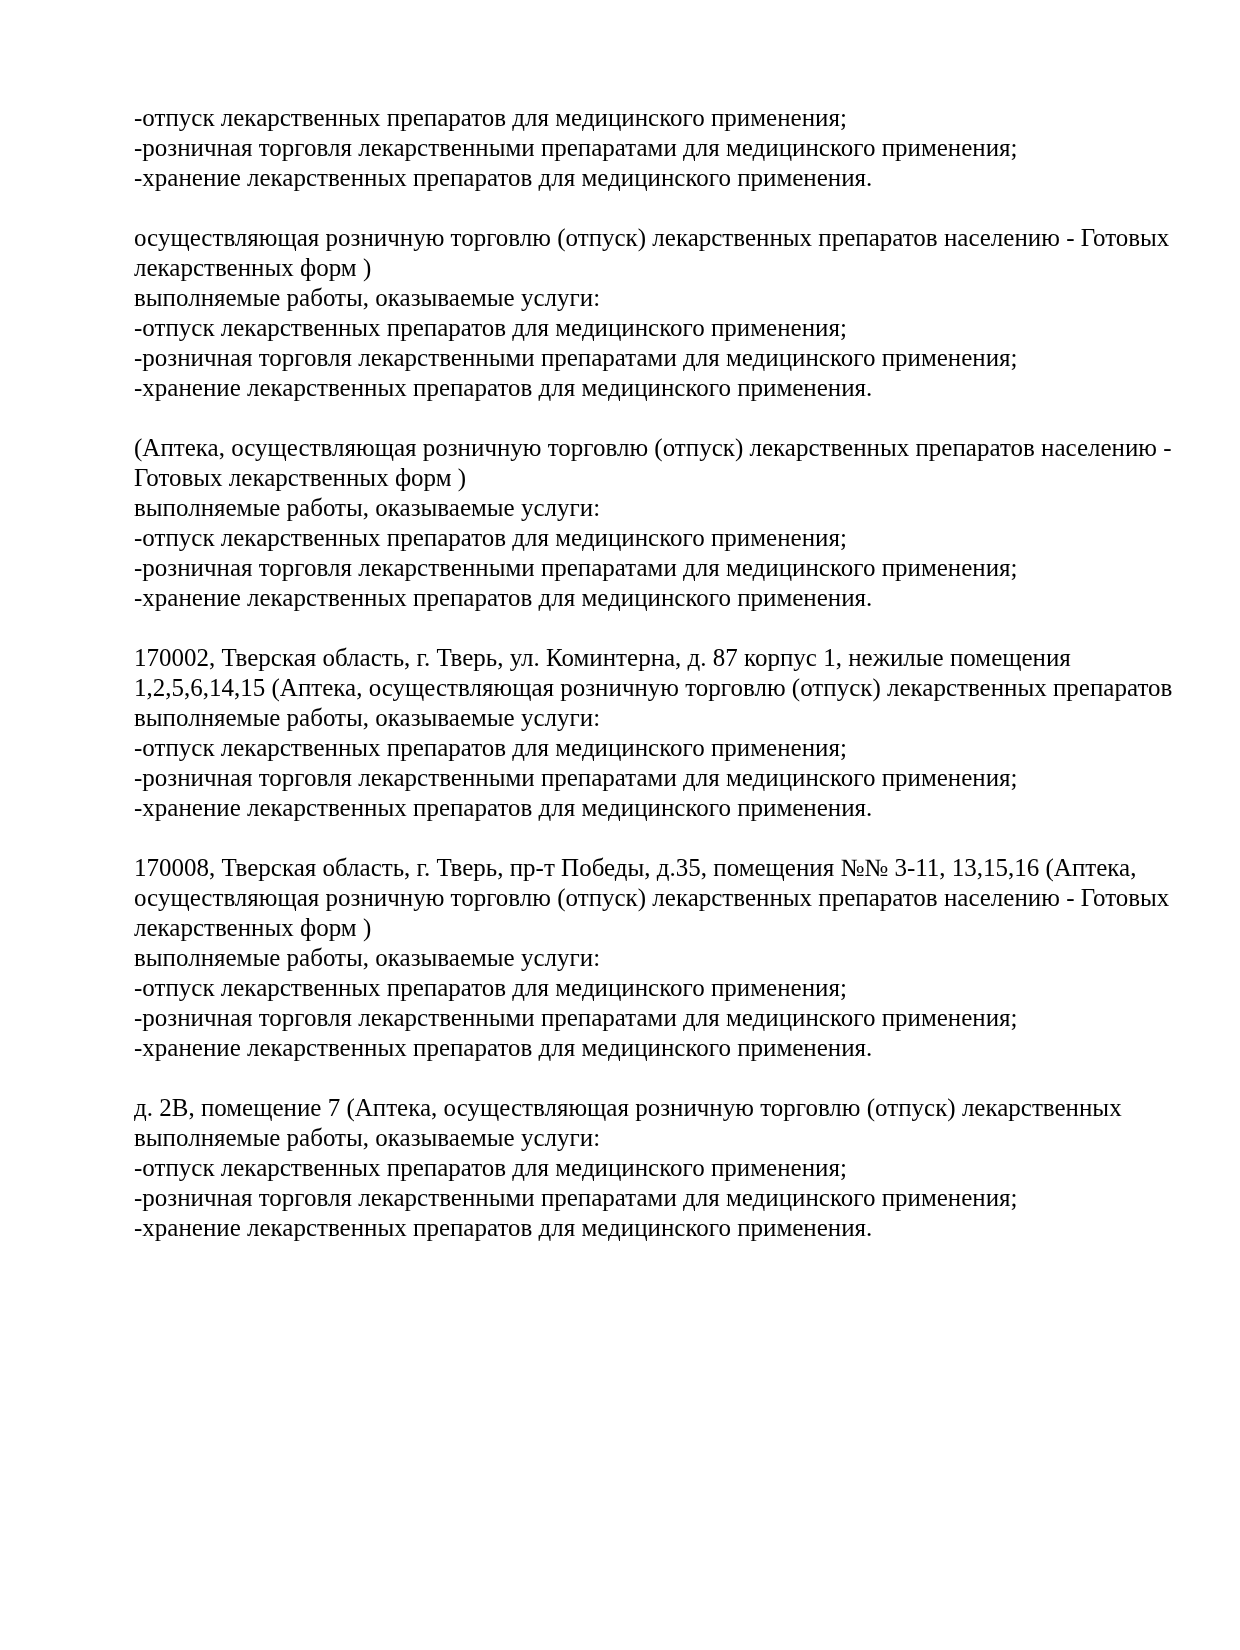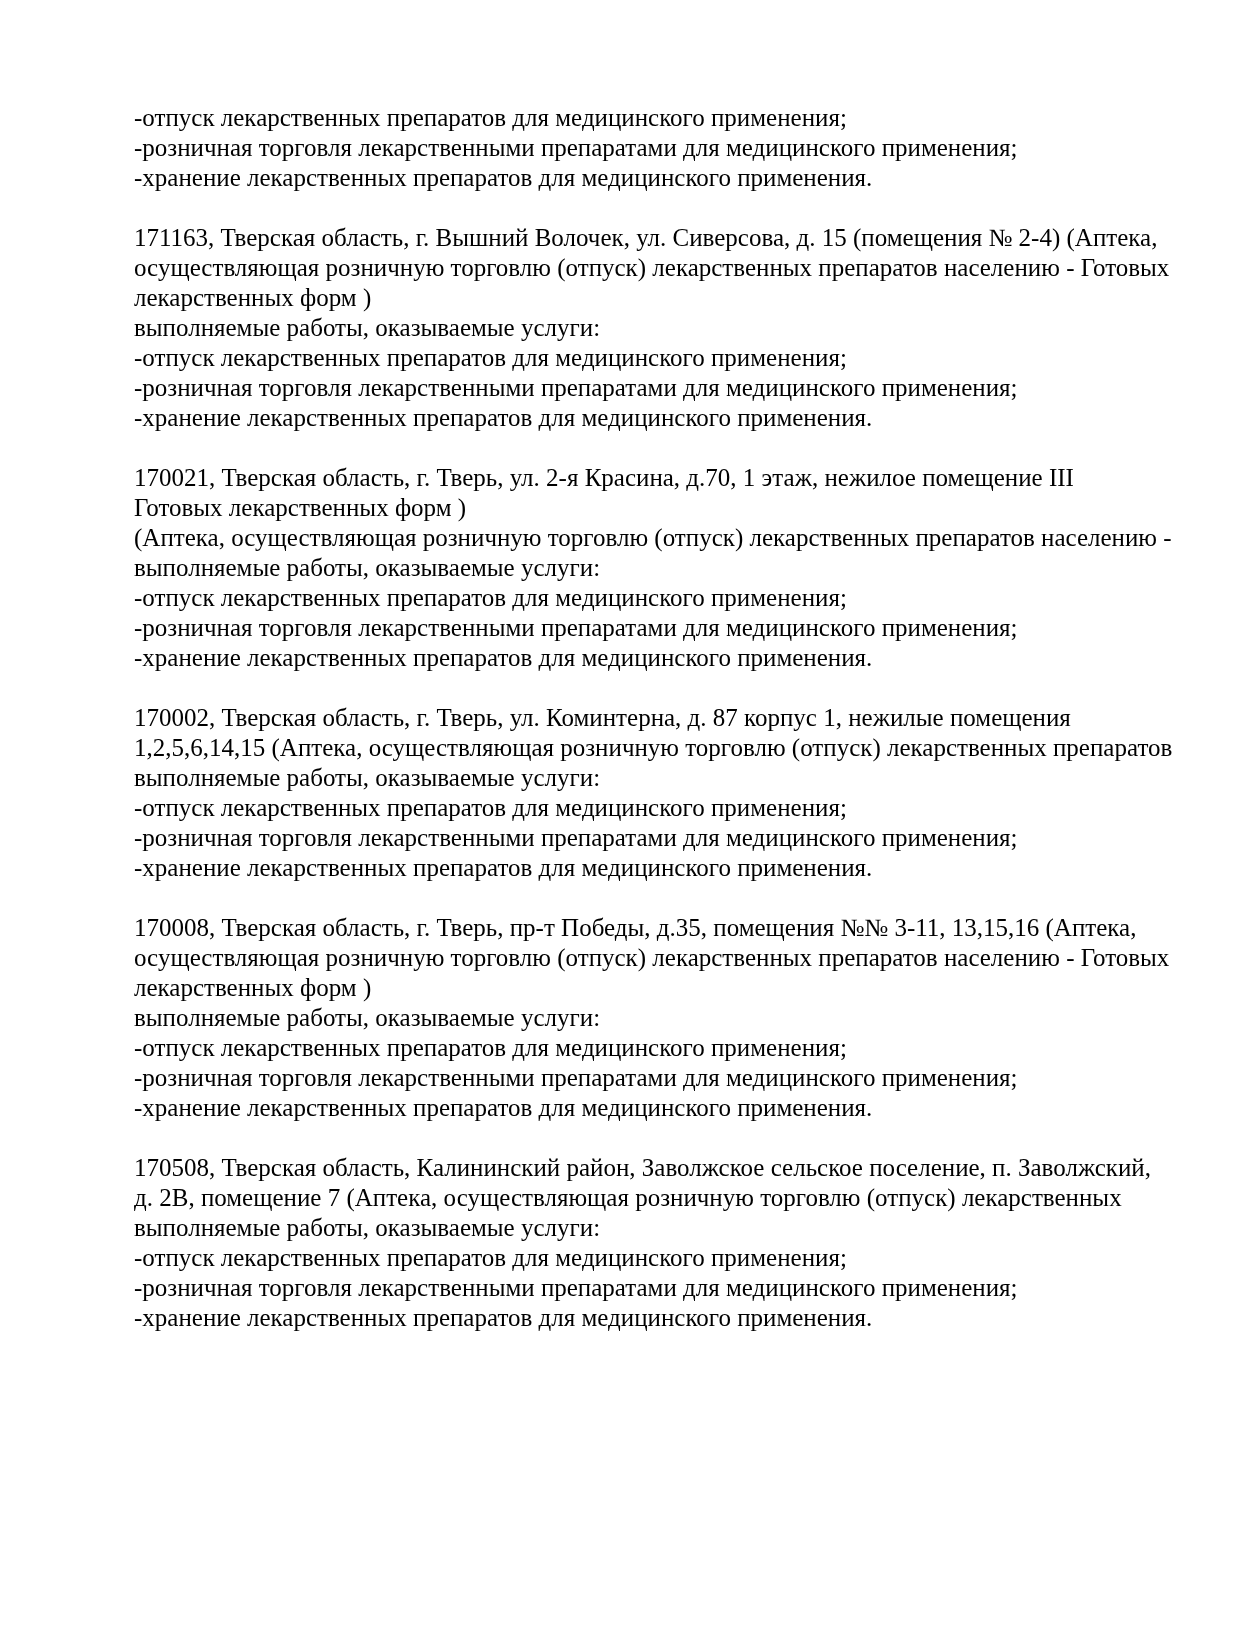--- a/index.html
+++ b/index.html
@@ -35,32 +35,30 @@
 
 <div class="page">
   <div class="doc">
     <div class="block" id="continuation-block">
         <div class="line">-отпуск лекарственных препаратов для медицинского применения;</div>
         <div class="line">-розничная торговля лекарственными препаратами для медицинского применения;</div>
         <div class="line">-хранение лекарственных препаратов для медицинского применения.</div>
       </div>
     <div id="entries-container">
         <div class="block entry">
-          <div class="line">171163, Тверская область, г. Вышний Волочек, ул. Сиверсова, д. 15 (помещения № 2-4) (Аптека,</div>
           <div class="line">осуществляющая розничную торговлю (отпуск) лекарственных препаратов населению - Готовых</div>
           <div class="line">лекарственных форм )</div>
           <div class="line">выполняемые работы, оказываемые услуги:</div>
           <div class="line">-отпуск лекарственных препаратов для медицинского применения;</div>
           <div class="line">-розничная торговля лекарственными препаратами для медицинского применения;</div>
           <div class="line">-хранение лекарственных препаратов для медицинского применения.</div>
         </div>
         <div class="block entry">
-          <div class="line">170021, Тверская область, г. Тверь, ул. 2-я Красина, д.70, 1 этаж, нежилое помещение III</div>
+          <div class="line">(Аптека, осуществляющая розничную торговлю (отпуск) лекарственных препаратов населению -</div>
           <div class="line">Готовых лекарственных форм )</div>
-          <div class="line">(Аптека, осуществляющая розничную торговлю (отпуск) лекарственных препаратов населению -</div>
           <div class="line">выполняемые работы, оказываемые услуги:</div>
           <div class="line">-отпуск лекарственных препаратов для медицинского применения;</div>
           <div class="line">-розничная торговля лекарственными препаратами для медицинского применения;</div>
           <div class="line">-хранение лекарственных препаратов для медицинского применения.</div>
         </div>
         <div class="block entry">
           <div class="line">170002, Тверская область, г. Тверь, ул. Коминтерна, д. 87 корпус 1, нежилые помещения</div>
           <div class="line">1,2,5,6,14,15 (Аптека, осуществляющая розничную торговлю (отпуск) лекарственных препаратов</div>
           <div class="line">выполняемые работы, оказываемые услуги:</div>
           <div class="line">-отпуск лекарственных препаратов для медицинского применения;</div>
@@ -70,21 +68,20 @@
         <div class="block entry">
           <div class="line">170008, Тверская область, г. Тверь, пр-т Победы, д.35, помещения №№ 3-11, 13,15,16 (Аптека,</div>
           <div class="line">осуществляющая розничную торговлю (отпуск) лекарственных препаратов населению - Готовых</div>
           <div class="line">лекарственных форм )</div>
           <div class="line">выполняемые работы, оказываемые услуги:</div>
           <div class="line">-отпуск лекарственных препаратов для медицинского применения;</div>
           <div class="line">-розничная торговля лекарственными препаратами для медицинского применения;</div>
           <div class="line">-хранение лекарственных препаратов для медицинского применения.</div>
         </div>
         <div class="block entry">
-          <div class="line">170508, Тверская область, Калининский район, Заволжское сельское поселение, п. Заволжский,</div>
           <div class="line">д. 2В, помещение 7 (Аптека, осуществляющая розничную торговлю (отпуск) лекарственных</div>
           <div class="line">выполняемые работы, оказываемые услуги:</div>
           <div class="line">-отпуск лекарственных препаратов для медицинского применения;</div>
           <div class="line">-розничная торговля лекарственными препаратами для медицинского применения;</div>
           <div class="line">-хранение лекарственных препаратов для медицинского применения.</div>
         </div>
       </div>
   </div>
 </div>
 

